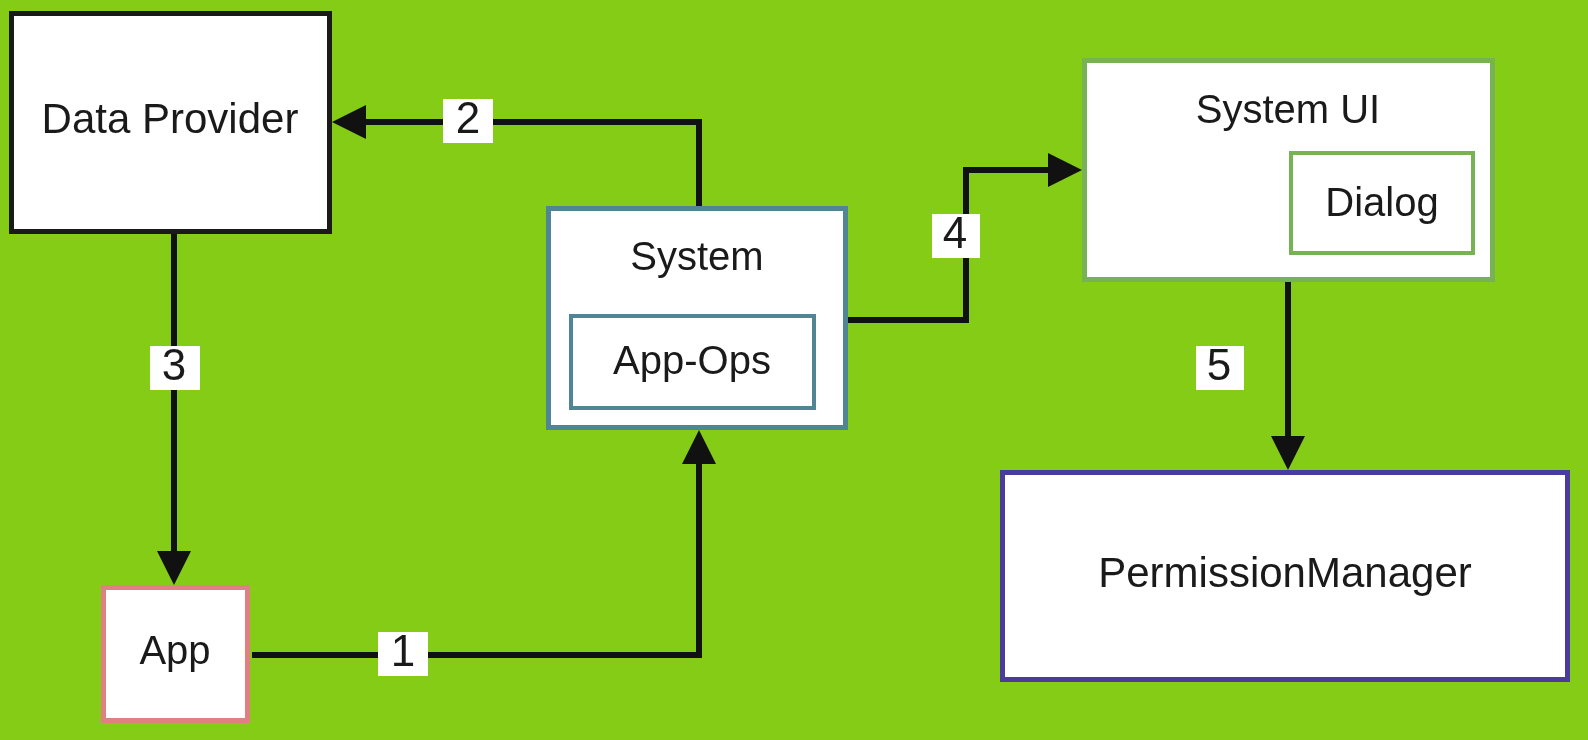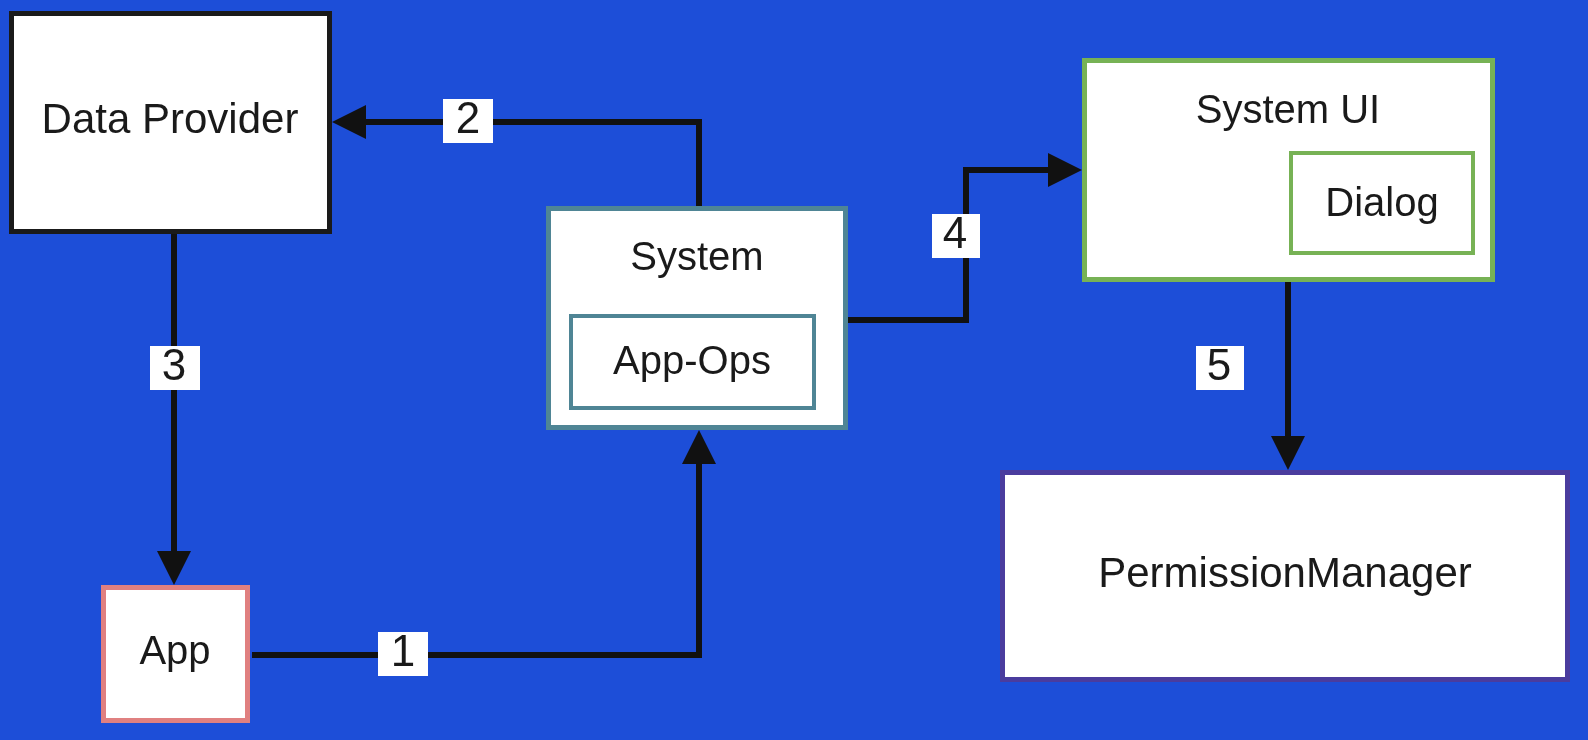--- a/index.html
+++ b/index.html
@@ -45,21 +45,21 @@
     stroke-linecap: butt;
     stroke-linejoin: miter;
   }
   .label-bg {
     fill: #ffffff;
   }
 </style>
 </head>
 <body>
 
-<div id="diagram-root" style="background: #1d4ed8;">
+<div id="diagram-root" style="background: #84cc16;">
   <svg class="diagram" viewBox="0 0 1588 740">
     <g id="edges-layer">
         <g>
           <path d="M 252 655 L 699 655 L 699 448" class="edge-path" stroke="#111111" stroke-width="6"></path>
           <polygon points="699,430 682,464 716,464" fill="#111111"></polygon>
         </g>
         <g>
           <path d="M 699 206 L 699 122 L 352 122" class="edge-path" stroke="#111111" stroke-width="6"></path>
           <polygon points="332,122 366,105 366,139" fill="#111111"></polygon>
         </g>

